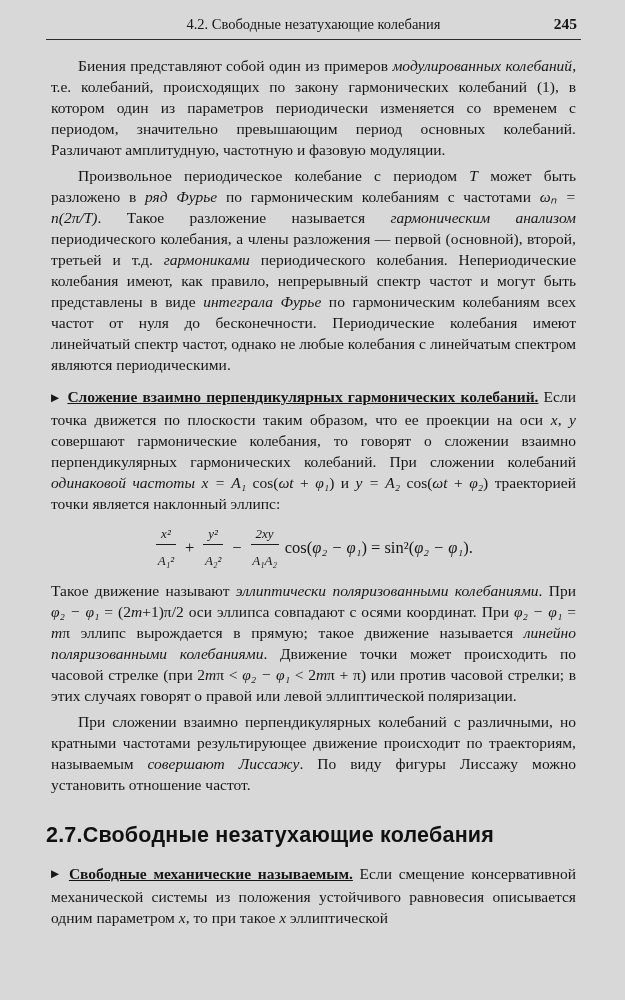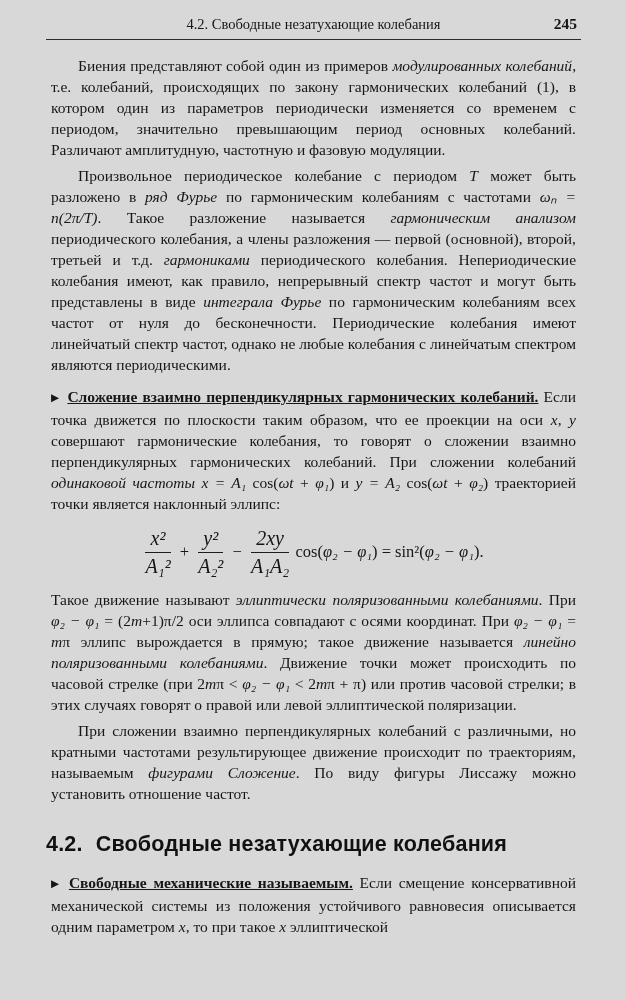--- a/index.html
+++ b/index.html
@@ -50,48 +50,48 @@
     text-align: center;
     font-size: 16.5px;
     line-height: 1;
   }
   .frac {
     display: inline-block;
     vertical-align: middle;
     text-align: center;
     font-style: italic;
     margin: 0 2px;
-    font-size: 20px;
+    font-size: 13px;
     line-height: 1.15;
   }
   .frac .num { display: block; padding: 0 5px 2px; border-bottom: 1.2px solid #1c1c1c; }
-  .frac .den { display: block; padding-top: 2px; }
+  .frac .den { display: block; padding-top: 2px; margin-top: 7px; }
   .formula .op { margin: 0 3px; vertical-align: middle; }
   .formula .fn, .formula .i { vertical-align: middle; }
   .section-heading {
     font-family: "Liberation Sans", sans-serif;
     font-weight: bold;
     font-size: 21.5px;
     color: #111;
     margin: 28px 0 15px;
     letter-spacing: 0.2px;
   }
-  .h2-title { margin-left: 13px; }
+  .h2-title { }
 </style>
 </head>
 <body>
 
 <div class="page">
   <header class="running-head">
     <span class="rh-title">4.2.  Свободные незатухающие колебания</span>
     <span class="rh-page">245</span>
   </header>
   <main class="content">
       <p class="para indent"><span>Биения представляют собой один из примеров </span><span class="i">модулированных колебаний</span><span>, т.е. колебаний, происходящих по закону гармонических колебаний (1), в котором один из параметров периодически изменяется со временем с периодом, значительно превышающим период основных колебаний. Различают амплитудную, частотную и фазовую модуляции.</span></p>
       <p class="para indent"><span>Произвольное периодическое колебание с периодом </span><span class="i">T</span><span> может быть разложено в </span><span class="i">ряд Фурье</span><span> по гармоническим колебаниям с частотами </span><span class="i">ωₙ = n(2π/T)</span><span>. Такое разложение называется </span><span class="i">гармоническим анализом</span><span> периодического колебания, а члены разложения — первой (основной), второй, третьей и т.д. </span><span class="i">гармониками</span><span> периодического колебания. Непериодические колебания имеют, как правило, непрерывный спектр частот и могут быть представлены в виде </span><span class="i">интеграла Фурье</span><span> по гармоническим колебаниям всех частот от нуля до бесконечности. Периодические колебания имеют линейчатый спектр частот, однако не любые колебания с линейчатым спектром являются периодическими.</span></p>
       <p class="para space-before"><span class="bullet">▶</span><span class="b">Сложение взаимно перпендикулярных гармонических колебаний.</span><span> Если точка движется по плоскости таким образом, что ее проекции на оси </span><span class="i">x, y</span><span> совершают гармонические колебания, то говорят о сложении взаимно перпендикулярных гармонических колебаний. При сложении колебаний </span><span class="i">одинаковой частоты</span><span> </span><span class="i">x = A₁</span><span> cos(</span><span class="i">ωt</span><span> + </span><span class="i">φ₁</span><span>) и </span><span class="i">y = A₂</span><span> cos(</span><span class="i">ωt</span><span> + </span><span class="i">φ₂</span><span>) траекторией точки является наклонный эллипс:</span></p>
       <div class="formula"><span class="frac"><span class="num">x²</span><span class="den">A₁²</span></span><span class="op"> + </span><span class="frac"><span class="num">y²</span><span class="den">A₂²</span></span><span class="op"> − </span><span class="frac"><span class="num">2xy</span><span class="den">A₁A₂</span></span><span class="fn"> cos(</span><span class="i">φ₂ − φ₁</span><span class="fn">) = sin²(</span><span class="i">φ₂ − φ₁</span><span class="fn">).</span></div>
       <p class="para"><span>Такое движение называют </span><span class="i">эллиптически поляризованными колебаниями</span><span>. При </span><span class="i">φ₂ − φ₁</span><span> = (2</span><span class="i">m</span><span>+1)π/2 оси эллипса совпадают с осями координат. При </span><span class="i">φ₂ − φ₁</span><span> = </span><span class="i">m</span><span>π эллипс вырождается в прямую; такое движение называется </span><span class="i">линейно поляризованными колебаниями</span><span>. Движение точки может происходить по часовой стрелке (при 2</span><span class="i">m</span><span>π &lt; </span><span class="i">φ₂ − φ₁</span><span> &lt; 2</span><span class="i">m</span><span>π + π) или против часовой стрелки; в этих случаях говорят о правой или левой эллиптической поляризации.</span></p>
-      <p class="para indent"><span>При сложении взаимно перпендикулярных колебаний с различными, но кратными частотами результирующее движение происходит по траекториям, называемым </span><span class="i">фигурами Сложение</span><span>. По виду фигуры Лиссажу можно установить отношение частот.</span></p>
-      <h2 class="section-heading"><span class="h2-num">4.2.</span><span class="h2-title">Свободные незатухающие колебания</span></h2>
+      <p class="para indent"><span>При сложении взаимно перпендикулярных колебаний с различными, но кратными частотами результирующее движение происходит по траекториям, называемым </span><span class="i">совершают Лиссажу</span><span>. По виду фигуры Лиссажу можно установить отношение частот.</span></p>
+      <h2 class="section-heading"><span class="h2-num">2.7.</span><span class="h2-title">Свободные незатухающие колебания</span></h2>
       <p class="para"><span class="bullet">▶</span><span class="b">Свободные механические называемым.</span><span> Если смещение консервативной механической системы из положения устойчивого равновесия описывается одним параметром </span><span class="i">x</span><span>, то при такое </span><span class="i">x</span><span> эллиптической</span></p>
     </main>
 </div>
 
 </body></html>

